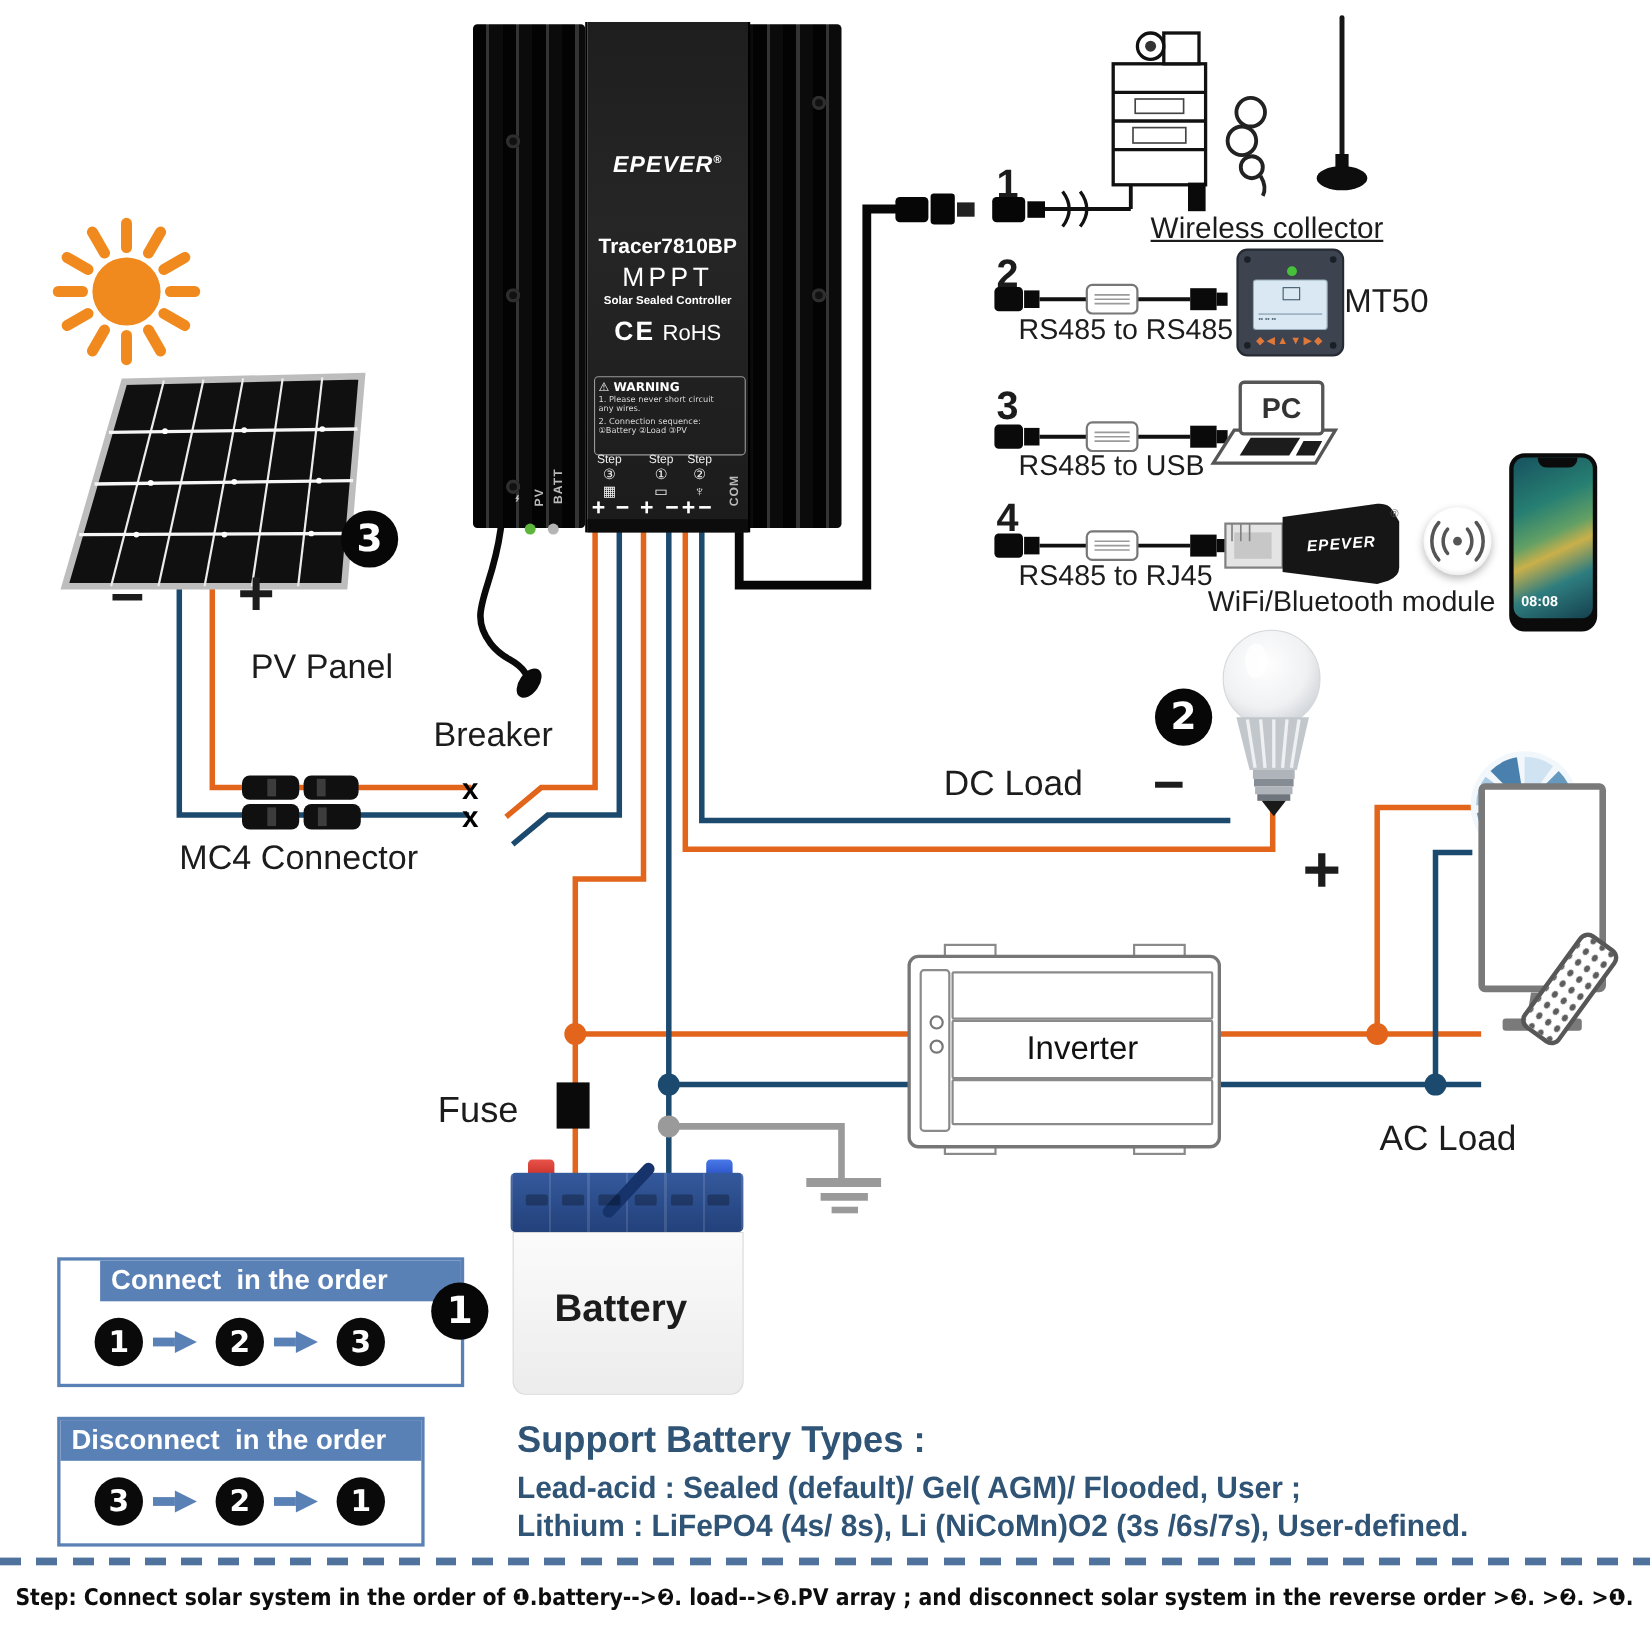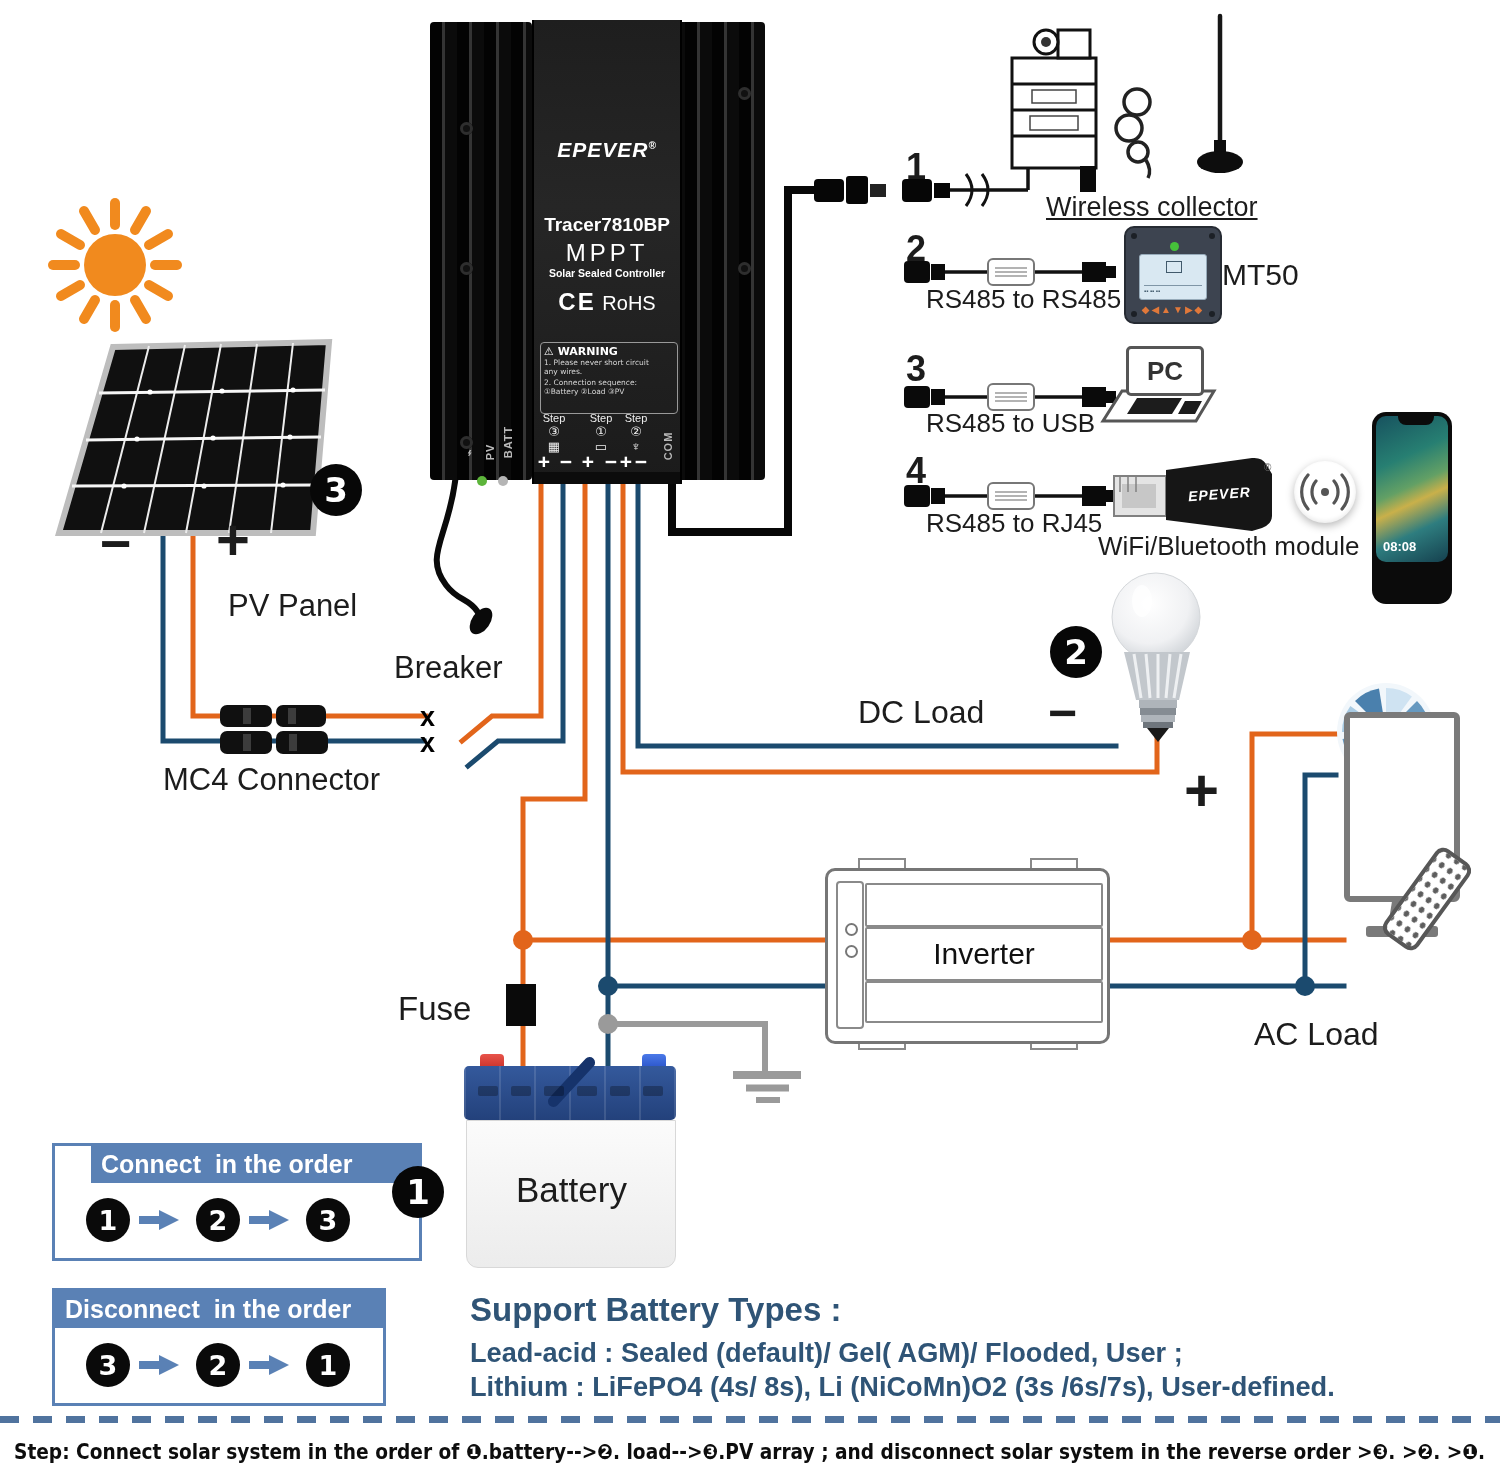--- a/index.html
+++ b/index.html
@@ -37,21 +37,21 @@
   
   #inverter{position:absolute;left:825px;top:868px;width:279px;height:170px;border:3px solid #767676;border-radius:10px;background:#fff;z-index:2;}
   .invband{position:absolute;left:37px;width:234px;border:2px solid #8a8a8a;border-radius:2px;background:#fff;}
   .invtab{position:absolute;width:44px;height:10px;border:2px solid #8a8a8a;background:#fff;z-index:1;}
   #tv{position:absolute;left:1344px;top:712px;width:104px;height:178px;border:6px solid #7a7a7a;border-radius:6px;background:#fff;z-index:2;}
   #tvstand{position:absolute;left:1388px;top:902px;width:26px;height:24px;background:#7a7a7a;clip-path:polygon(15% 0,85% 0,100% 100%,0 100%);z-index:2;}
   #tvbase{position:absolute;left:1366px;top:926px;width:72px;height:11px;background:#7a7a7a;border-radius:3px;z-index:2;}
   #remote{position:absolute;left:1406px;top:846px;width:34px;height:98px;border:4px solid #575757;border-radius:10px;z-index:3;
           background:#fff;background-image:radial-gradient(#5d5d5d 2.4px,transparent 3px);background-size:10px 12px;background-position:4px 7px;
           transform:rotate(36deg);}
-  #phone{position:absolute;left:1372px;top:412px;width:80px;height:192px;background:#0b0b0b;border-radius:14px;z-index:2;}
+  #phone{position:absolute;left:1372px;top:412px;width:80px;height:162px;background:#0b0b0b;border-radius:14px;z-index:2;}
   #phscreen{position:absolute;left:4px;top:4px;width:72px;height:146px;border-radius:10px;
             background:linear-gradient(155deg,#17525f 0%,#277f72 30%,#63a065 48%,#c9b04a 58%,#2e7d7f 75%,#15404e 100%);}
   #phnotch{position:absolute;left:22px;top:0;width:36px;height:9px;background:#0b0b0b;border-radius:0 0 8px 8px;}
   #phtime{position:absolute;left:7px;bottom:8px;color:#fff;font-size:13px;font-weight:bold;}
   #mt50{position:absolute;left:1124px;top:226px;width:94px;height:94px;background:#3d4450;border:2px solid #262b33;border-radius:10px;z-index:2;}
   .mtscrew{position:absolute;width:6px;height:6px;border-radius:50%;background:#1c2026;}
   #mtled{position:absolute;left:44px;top:14px;width:9px;height:9px;border-radius:50%;background:#46c23a;}
   #mtscreen{position:absolute;left:13px;top:26px;width:66px;height:44px;background:#d9e8f2;border:1px solid #97abba;border-radius:3px;}
   #mtbtns{position:absolute;left:10px;top:76px;width:74px;color:#e0783a;font-size:10px;letter-spacing:2px;text-align:center;}
   #pcscreen{position:absolute;left:1126px;top:346px;width:72px;height:44px;border:3px solid #565656;border-radius:5px;background:#fff;z-index:2;
@@ -455,21 +455,21 @@
   <div class="batterm" style="left:642px;background:linear-gradient(180deg,#4a79e8,#2750c6);"></div>
   <div id="bathandle"></div>
   <div id="batcap"></div>
   <div class="batport" style="left:478px;"></div>
   <div class="batport" style="left:511px;"></div>
   <div class="batport" style="left:544px;"></div>
   <div class="batport" style="left:577px;"></div>
   <div class="batport" style="left:610px;"></div>
   <div class="batport" style="left:643px;"></div>
   <div id="batbody"></div>
-  <div class="lbl" style="left:516px;top:1170px;font-size:35px;z-index:4;">Battery</div>
+  <div class="lbl" style="left:504px;top:1170px;font-size:35px;z-index:4;font-weight:bold;">Battery</div>
 
   <div class="obox" style="top:1143px;padding-left:36px;">
     <div class="obox-h">Connect  in the order</div>
     <div class="ocir" style="left:31px;">1</div>
     <div class="oarr" style="left:84px;"><svg width="40" height="24">
           <rect x="0" y="8" width="20" height="8" fill="#5a81b5"></rect>
           <polygon points="20,2 40,12 20,22" fill="#5a81b5"></polygon>
         </svg></div>
     <div class="ocir" style="left:141px;">2</div>
     <div class="oarr" style="left:194px;"><svg width="40" height="24">

